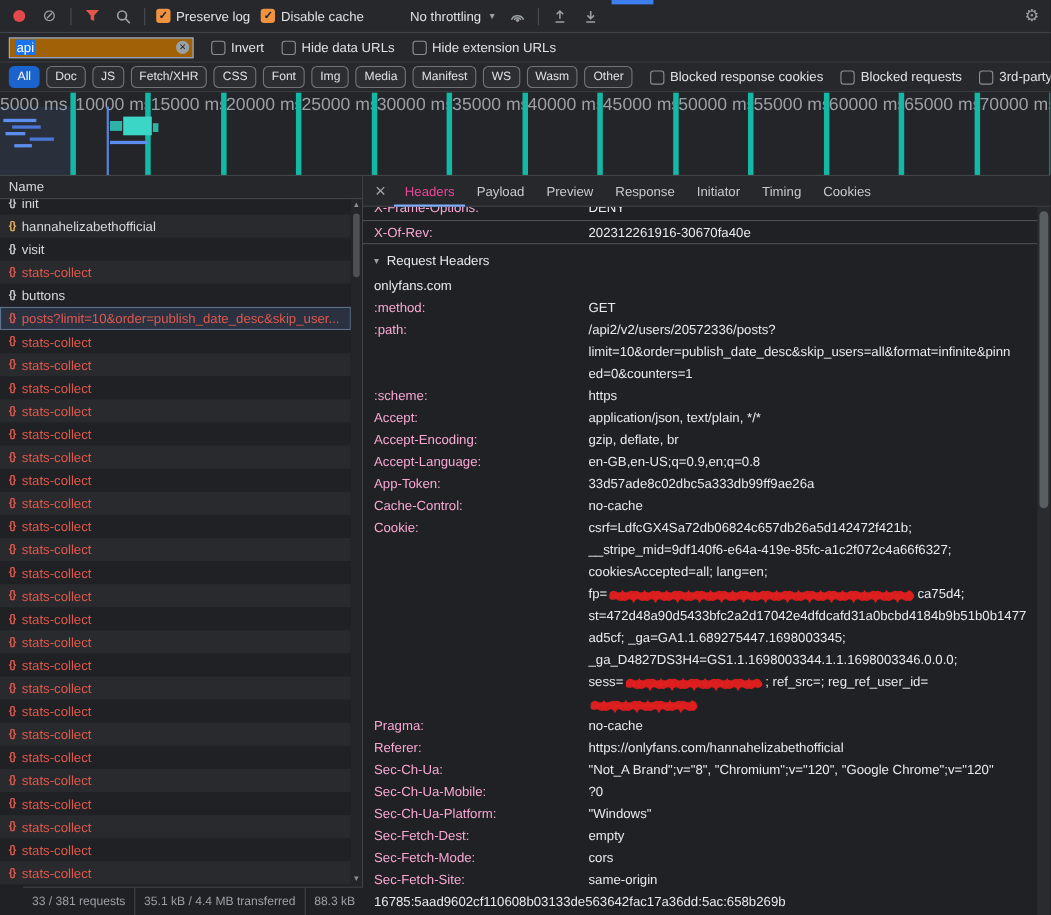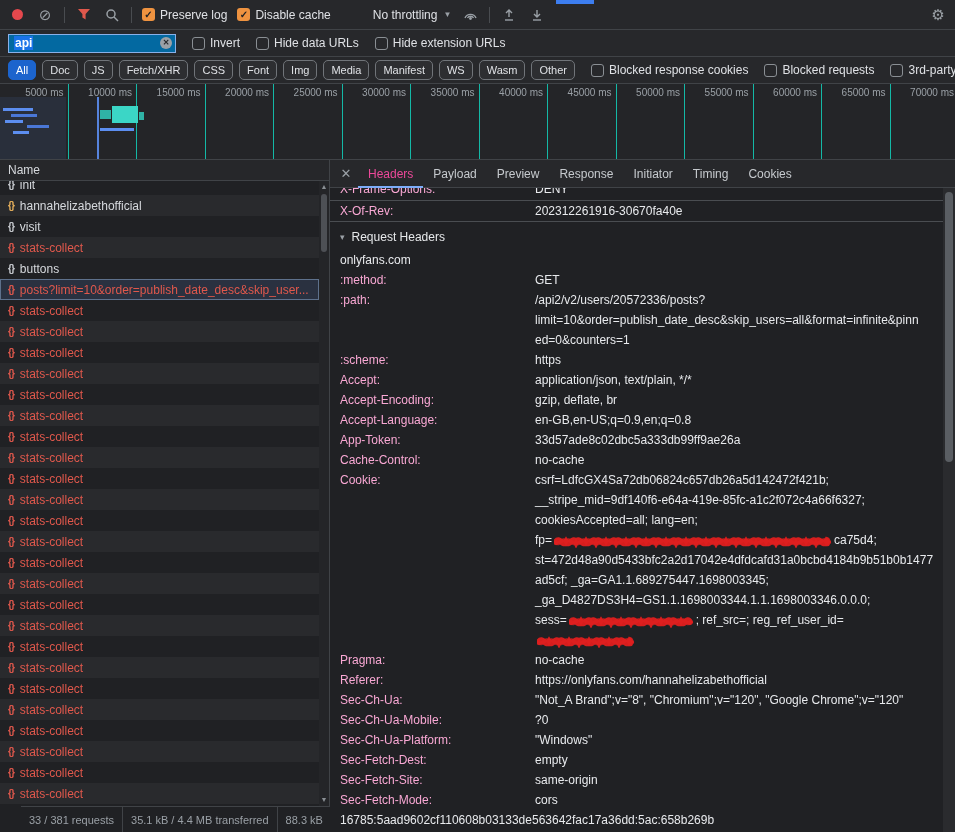--- a/index.html
+++ b/index.html
@@ -30,22 +30,22 @@
   .dd { display:flex; align-items:center; gap:6px; white-space:nowrap;margin-left:32px; }
   .caret { font-size:8px; color:#9aa0a6; }
   .push-right { margin-left:auto; }
 
   
   .row-filter {
     position:absolute; left:0; top:30px; width:955px; height:27px;
     background:#27282b; border-bottom:1px solid #404347;
     display:flex; align-items:center; gap:16px; padding:0 8px;
   }
-  .search-box { width:168px; height:19px; border:1px solid #8ab0e8; background:#0369a1;
-                display:flex; align-items:center; padding:0 3px 0 5px; gap:4px;font-weight:bold; }
+  .search-box { width:168px; height:19px; border:1px solid #8ab0e8; background:#a16207;
+                display:flex; align-items:center; padding:0 3px 0 5px; gap:4px; }
   .sel-text { background:#1a73e8; color:#fff; padding:0 1px; }
   .search-box .spacer { flex:1; }
   .clear-btn { width:12px; height:12px; border-radius:50%; background:#9aa0a6; color:#27282b;
                font-size:8px; line-height:12px; text-align:center; flex:none; }
 
   
   .row-pills {
     position:absolute; left:0; top:57px; width:955px; height:27px;
     background:#27282b; border-bottom:1px solid #404347;
     display:flex; align-items:center; padding:0 8px;
@@ -53,22 +53,22 @@
   #pills { display:flex; gap:6px; align-items:center; }
   .pill { padding:2px 7px; border-radius:5px; border:1px solid #707479; background:#2d2e31;
           color:#dfe1e5; font-size:11px; line-height:14px; white-space:nowrap; }
   .pill.active { background:#1c64cd; border-color:#1c64cd; color:#ffffff; }
   #pill-checks { display:flex; gap:16px; margin-left:16px; align-items:center; }
 
   
   .overview { position:absolute; left:0; top:84px; width:955px; height:76px;
               background:#242528; border-bottom:1px solid #404347; overflow:hidden; }
   .ov-cols { display:flex; height:100%; }
-  .ov-col { width:68.5px; flex:none; border-right:1px solid #14b8a6;
-            font-size:10px; color:#9aa0a6; text-align:right; padding:3px 4px 0 0; white-space:nowrap; overflow:hidden; }
+  .ov-col { width:68.5px; flex:none; border-right:5px solid #14b8a6;
+            font-size:16px; color:#9aa0a6; text-align:right; padding:3px 4px 0 0; white-space:nowrap; overflow:hidden; }
   .act { position:absolute; }
 
   
   .left { position:absolute; left:0; top:160px; width:330px; height:646px;
           border-right:1px solid #404347; background:#202124; overflow:hidden; }
   .left-header { position:relative; z-index:2; height:21px; line-height:21px; padding-left:8px;
                  background:#26272a; border-bottom:1px solid #404347; color:#d6d9dd; }
   .rows { position:absolute; left:0; top:21px; right:10px; bottom:0; overflow:hidden; }
   #req-rows { margin-top:-7px; }
   .req-row { height:21px; display:flex; align-items:center; gap:6px; padding:0 4px 0 8px;
@@ -490,26 +490,26 @@
         </div>
         <div class="hrow">
           <span class="hname">Sec-Ch-Ua-Platform:</span>
           <span class="hval">"Windows"</span>
         </div>
         <div class="hrow">
           <span class="hname">Sec-Fetch-Dest:</span>
           <span class="hval">empty</span>
         </div>
         <div class="hrow">
+          <span class="hname">Sec-Fetch-Mode:</span>
+          <span class="hval">cors</span>
+        </div>
+        <div class="hrow">
           <span class="hname">Sec-Fetch-Site:</span>
           <span class="hval">same-origin</span>
-        </div>
-        <div class="hrow">
-          <span class="hname">Sec-Fetch-Mode:</span>
-          <span class="hval">cors</span>
         </div>
         <div class="hrow">
           <span class="hval">16785:5aad9602cf110608b03133de563642fac17a36dd:5ac:658b269b</span>
         </div>
         <div class="hrow">
           <span class="hname">Time:</span>
           <span class="hval">1703636799438</span>
         </div>
       </div>
   </div>

